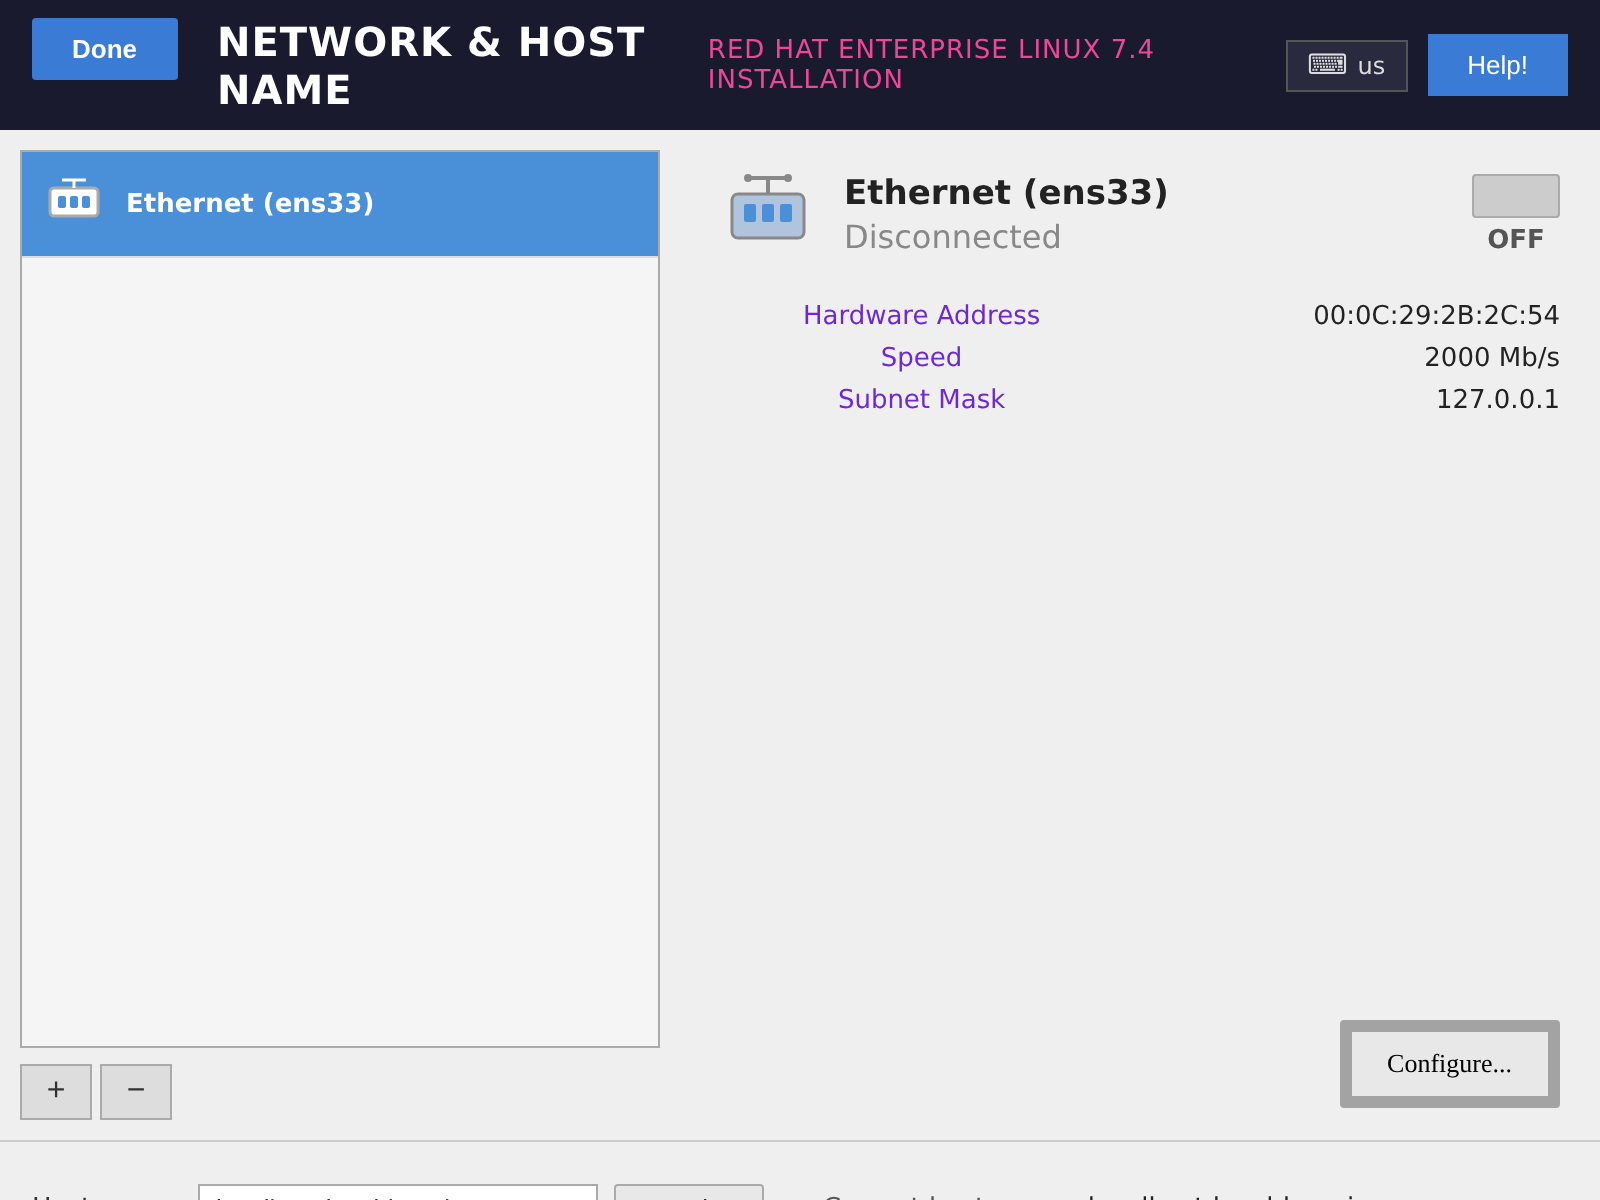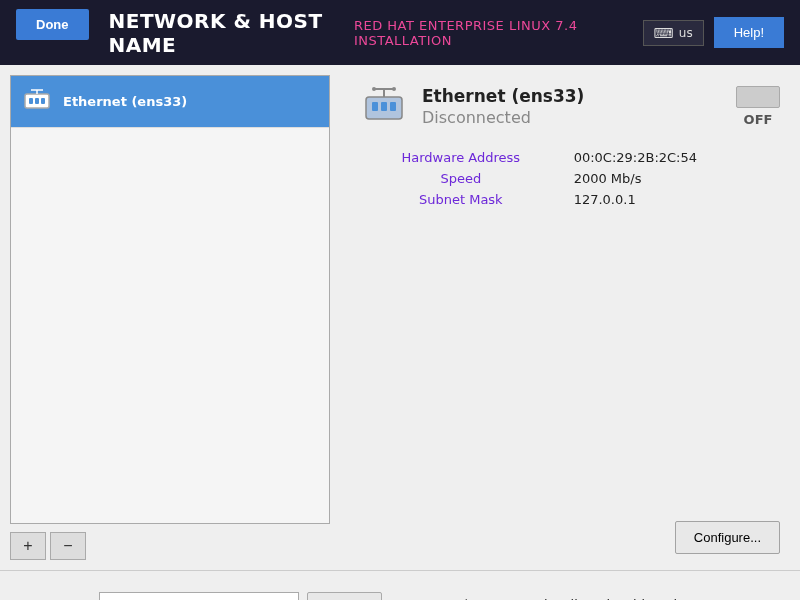--- a/index.html
+++ b/index.html
@@ -194,32 +194,34 @@
       margin-bottom: 20px;
     }
     .detail-label {
       text-align: center;
       color: #6d28d9;
       font-size: 13px;
     }
     .detail-value {
       color: #222;
       font-size: 13px;
+      text-align: right;
     }
 
     .right-spacer { flex: 1; }
 
     .configure-button {
       align-self: flex-end;
       background: #e8e8e8;
-      border: 1px solid #a3a3a3;
+      border: 6px solid #a3a3a3;
       padding: 8px 18px;
       font-size: 13px;
       cursor: pointer;
       border-radius: 2px;
+      font-family: Liberation Serif, serif;
     }
     .hostname-row {
       display: flex;
       align-items: center;
       gap: 8px;
     }
     .hostname-label {
       font-size: 13px;
       color: #333;
     }

